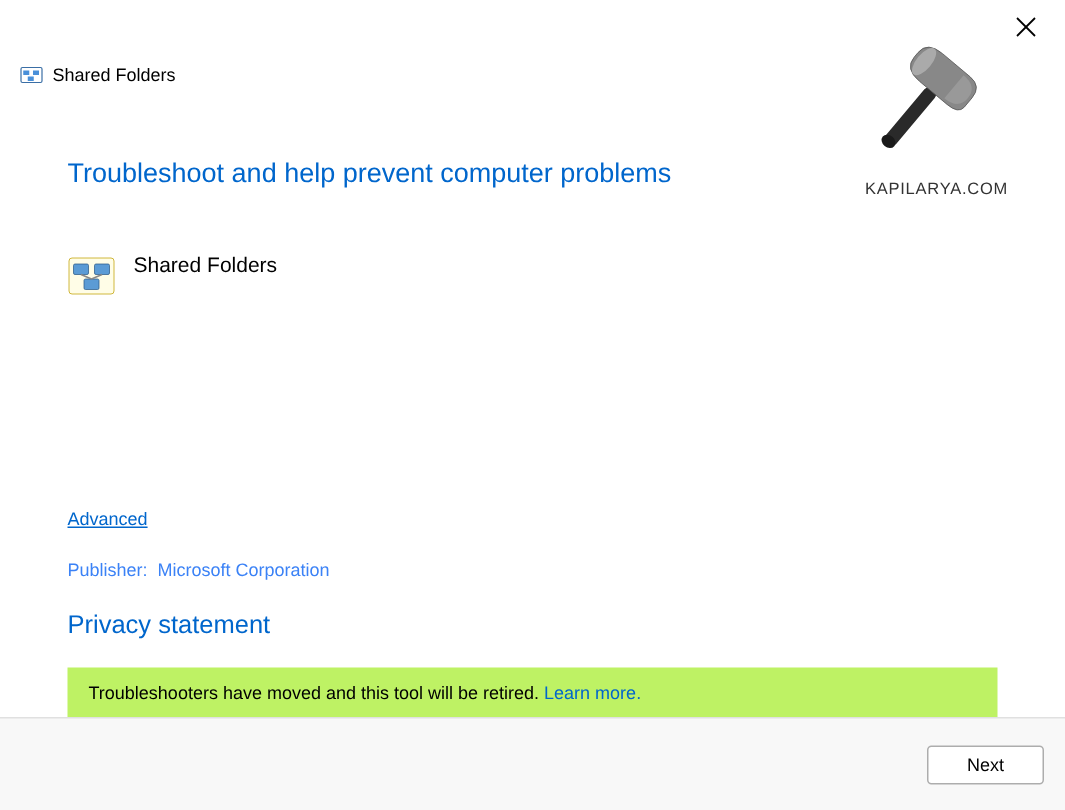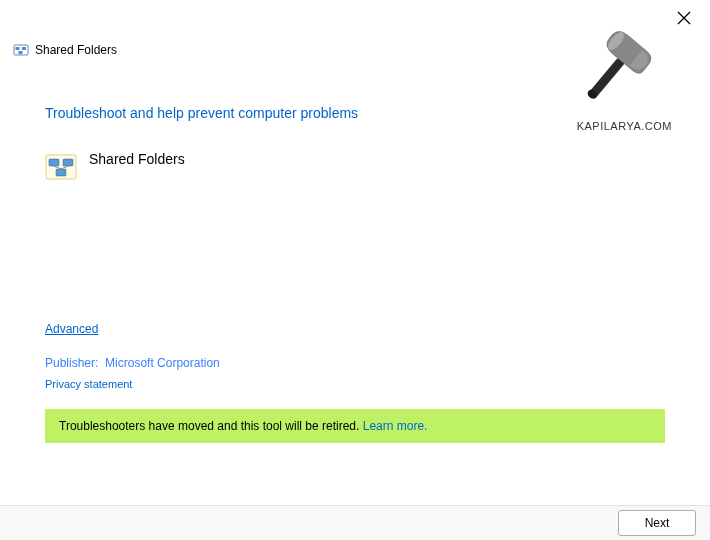--- a/index.html
+++ b/index.html
@@ -52,24 +52,24 @@
       letter-spacing: 0.5px;
       margin-top: 4px;
     }
     .content {
       position: absolute;
       top: 105px;
       left: 45px;
       right: 45px;
     }
     .heading {
-      font-size: 14px;
+      font-size: 18px;
       color: #0066cc;
       font-weight: 400;
-      margin-bottom: 30px;
+      margin-bottom: 42px;
     }
     .section {
       display: flex;
       align-items: flex-start;
       gap: 12px;
       margin-bottom: 20px;
     }
     .section-icon {
       width: 32px;
       height: 32px;
@@ -93,42 +93,42 @@
       display: inline-block;
       margin-top: 119px;
     }
     .publisher {
       font-size: 12px;
       color: #3b82f6;
       margin-top: 20px;
     }
     .privacy-link {
       color: #0066cc;
-      font-size: 11px;
+      font-size: 17px;
       cursor: pointer;
       display: inline-block;
-      margin-top: 8px;
+      margin-top: 20px;
     }
     .notice-bar {
       background: #bef264;
       padding: 10px 14px;
       margin-top: 18px;
       font-size: 12px;
       color: #000;
     }
     .notice-bar .learn-more {
       color: #0066cc;
       cursor: pointer;
     }
     .button-bar {
       position: absolute;
       bottom: 0;
       left: 0;
       right: 0;
-      height: 35px;
+      height: 62px;
       border-top: 1px solid #e0e0e0;
       background: #f8f8f8;
       display: flex;
       justify-content: flex-end;
       align-items: center;
       padding-right: 14px;
       gap: 8px;
     }
     .btn {
       min-width: 78px;

